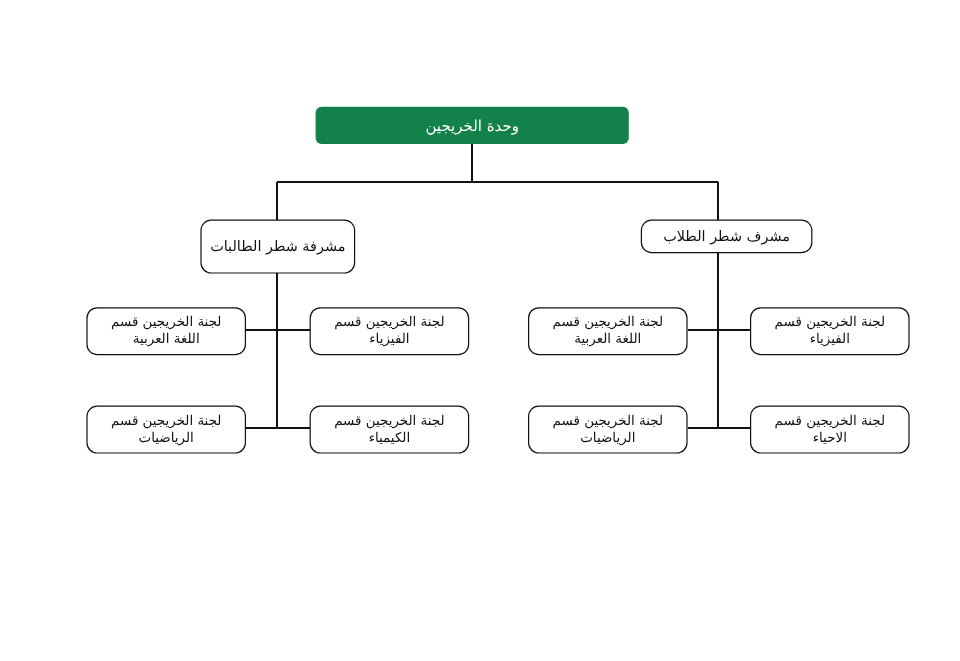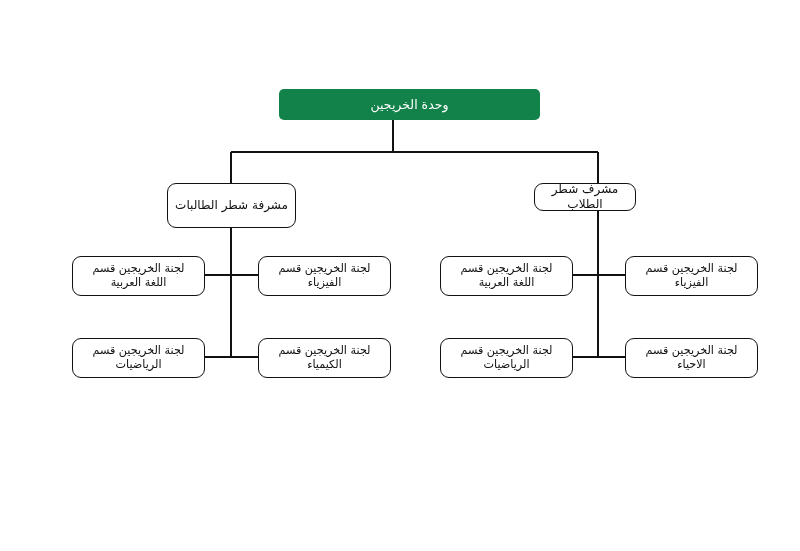--- a/index.html
+++ b/index.html
@@ -33,21 +33,20 @@
     white-space: pre-line;
     z-index: 2;
   }
   .node-root {
     background: #12824a;
     color: #ffffff;
     border: none;
     border-radius: 5px;
     font-size: 12.5px;
     letter-spacing: .2px;
-    margin-left: 16px;
   }
   .node-branch {
     background: #ffffff;
     color: #111111;
     border: 1.6px solid #121212;
     border-radius: 9px;
     font-size: 12px;
   }
   .node-leaf {
     background: #ffffff;
@@ -82,21 +81,21 @@
       <div class="node node-root" style="left: 263px; top: 89px; width: 261px; height: 31px;">وحدة الخريجين</div>
       <div class="node node-branch" style="left: 167px; top: 183px; width: 129px; height: 45px;">مشرفة شطر الطالبات</div>
       <div class="node node-leaf" style="left: 72px; top: 256px; width: 133px; height: 38px;">لجنة الخريجين قسم
 اللغة العربية</div>
       <div class="node node-leaf" style="left: 258px; top: 256px; width: 133px; height: 38px;">لجنة الخريجين قسم
 الفيزياء</div>
       <div class="node node-leaf" style="left: 72px; top: 338px; width: 133px; height: 38px;">لجنة الخريجين قسم
 الرياضيات</div>
       <div class="node node-leaf" style="left: 258px; top: 338px; width: 133px; height: 38px;">لجنة الخريجين قسم
 الكيمياء</div>
-      <div class="node node-branch" style="left: 534px; top: 183px; width: 102px; height: 28px;">مشرف شطر الطلاب</div>
+      <div class="node node-branch" style="left: 534px; top: 183px; width: 143px; height: 28px;">مشرف شطر الطلاب</div>
       <div class="node node-leaf" style="left: 440px; top: 256px; width: 133px; height: 38px;">لجنة الخريجين  قسم
 اللغة العربية</div>
       <div class="node node-leaf" style="left: 625px; top: 256px; width: 133px; height: 38px;">لجنة الخريجين  قسم
 الفيزياء</div>
       <div class="node node-leaf" style="left: 440px; top: 338px; width: 133px; height: 38px;">لجنة الخريجين قسم
 الرياضيات</div>
       <div class="node node-leaf" style="left: 625px; top: 338px; width: 133px; height: 38px;">لجنة الخريجين قسم
 الاحياء</div>
     </div>
 

